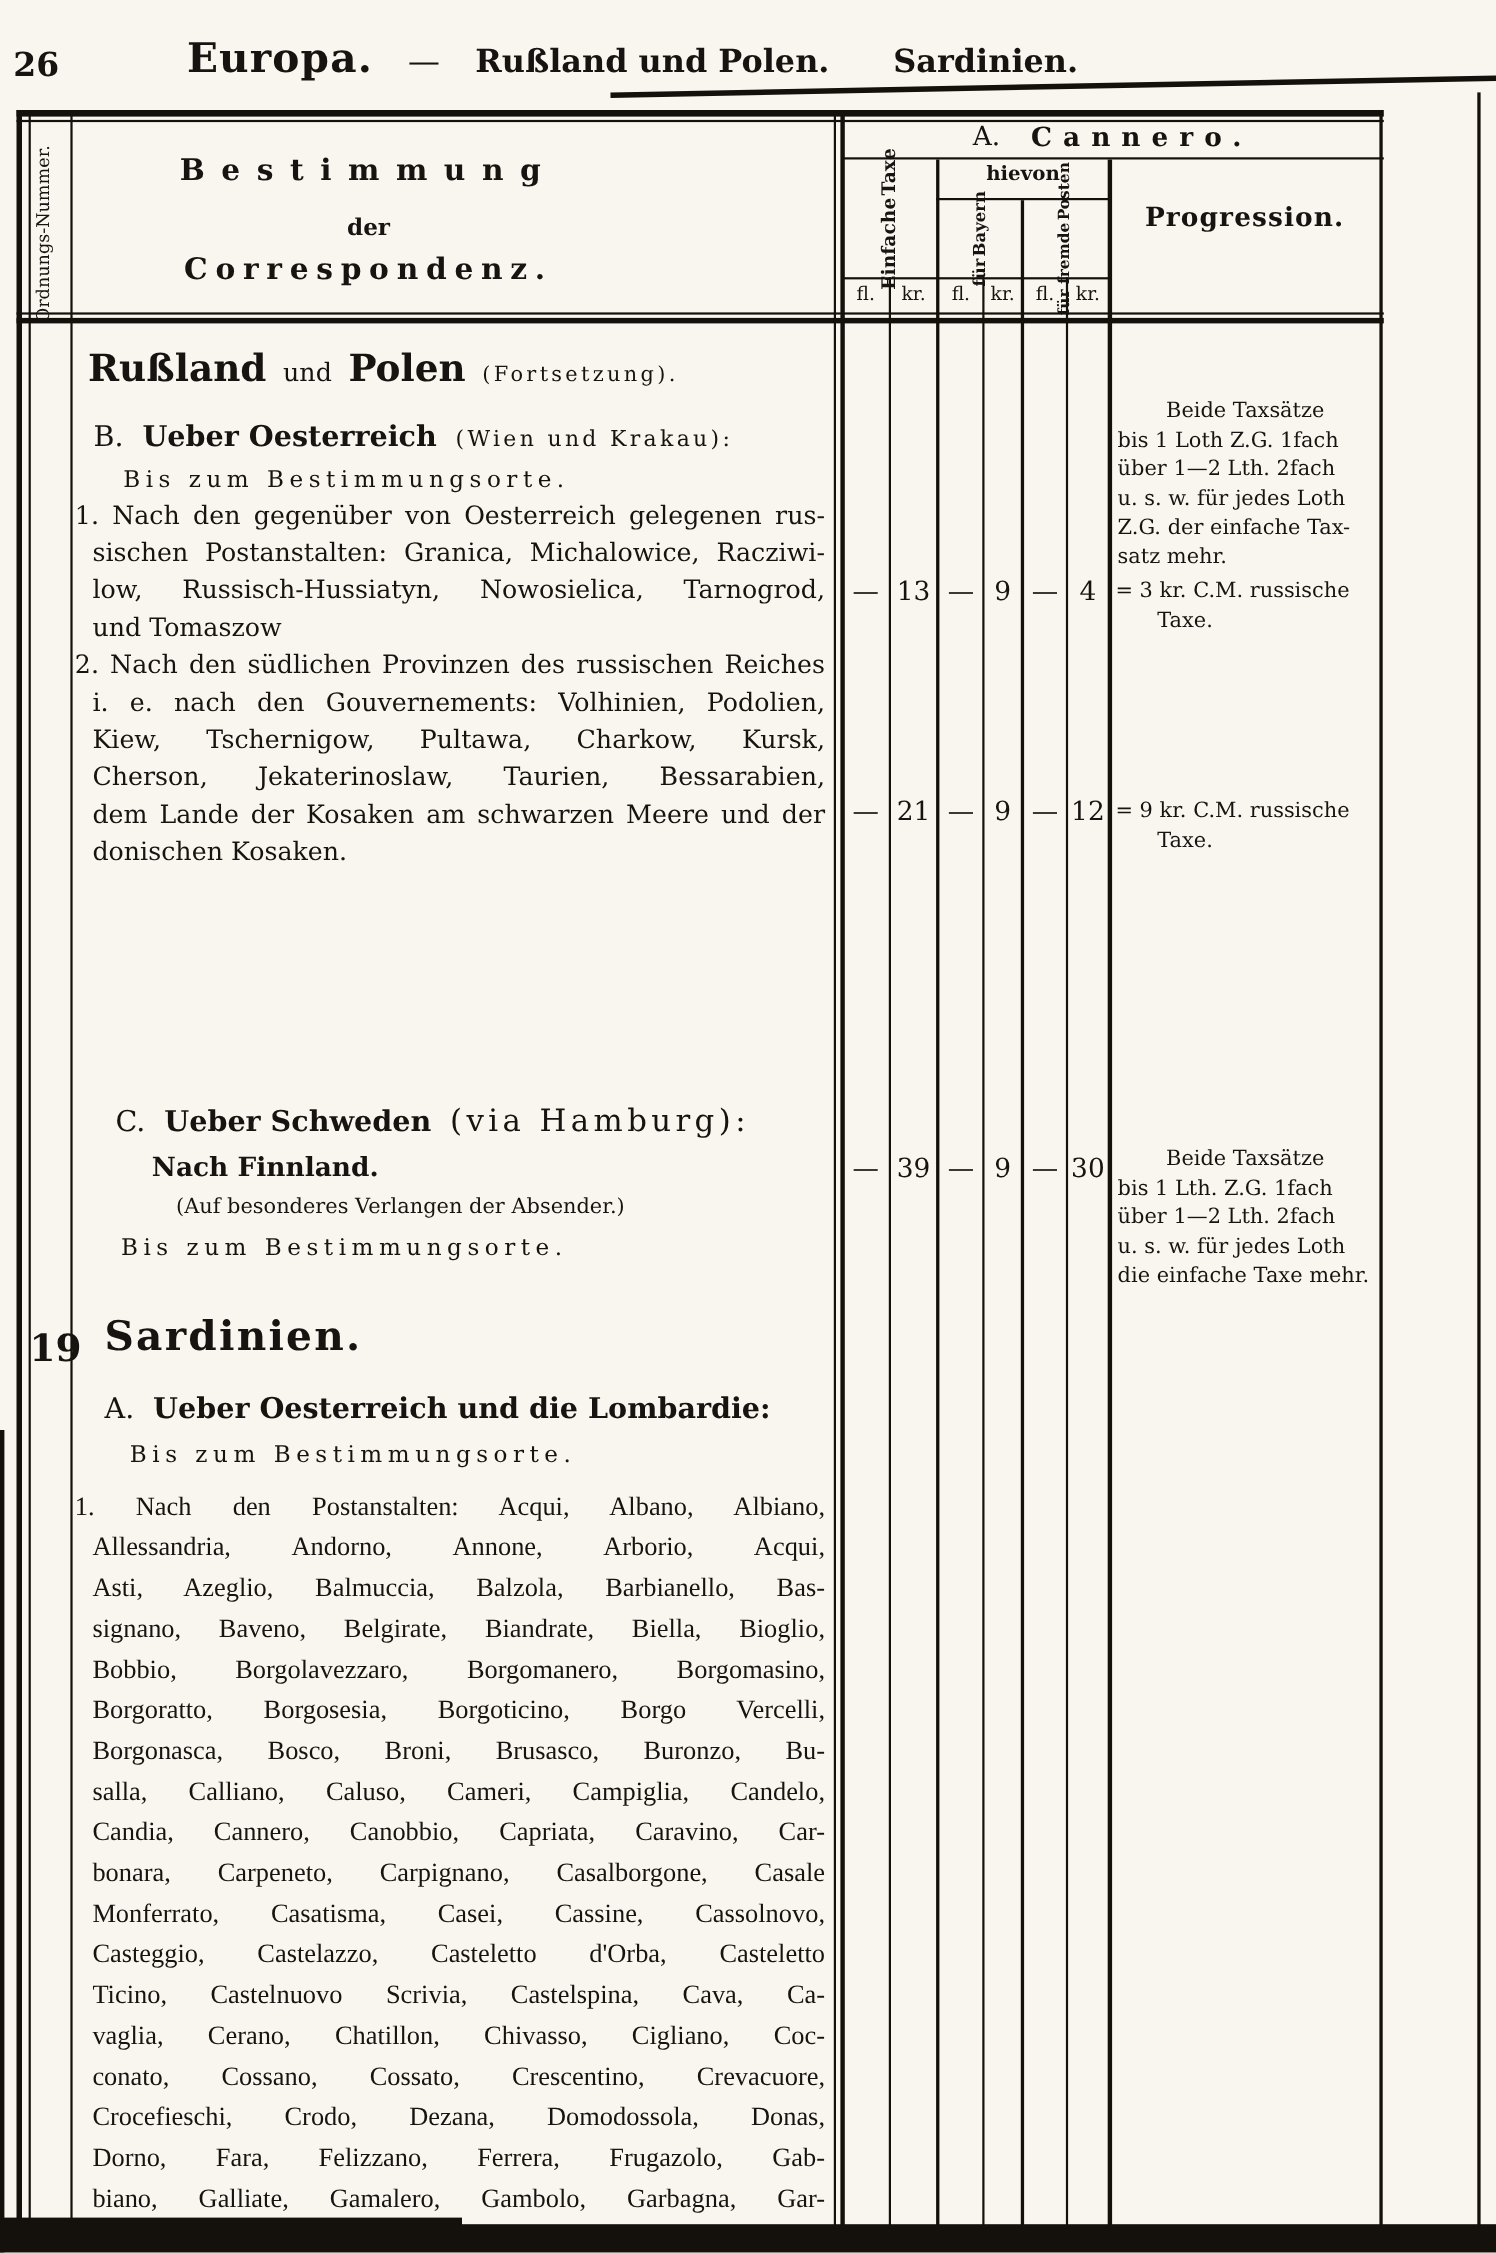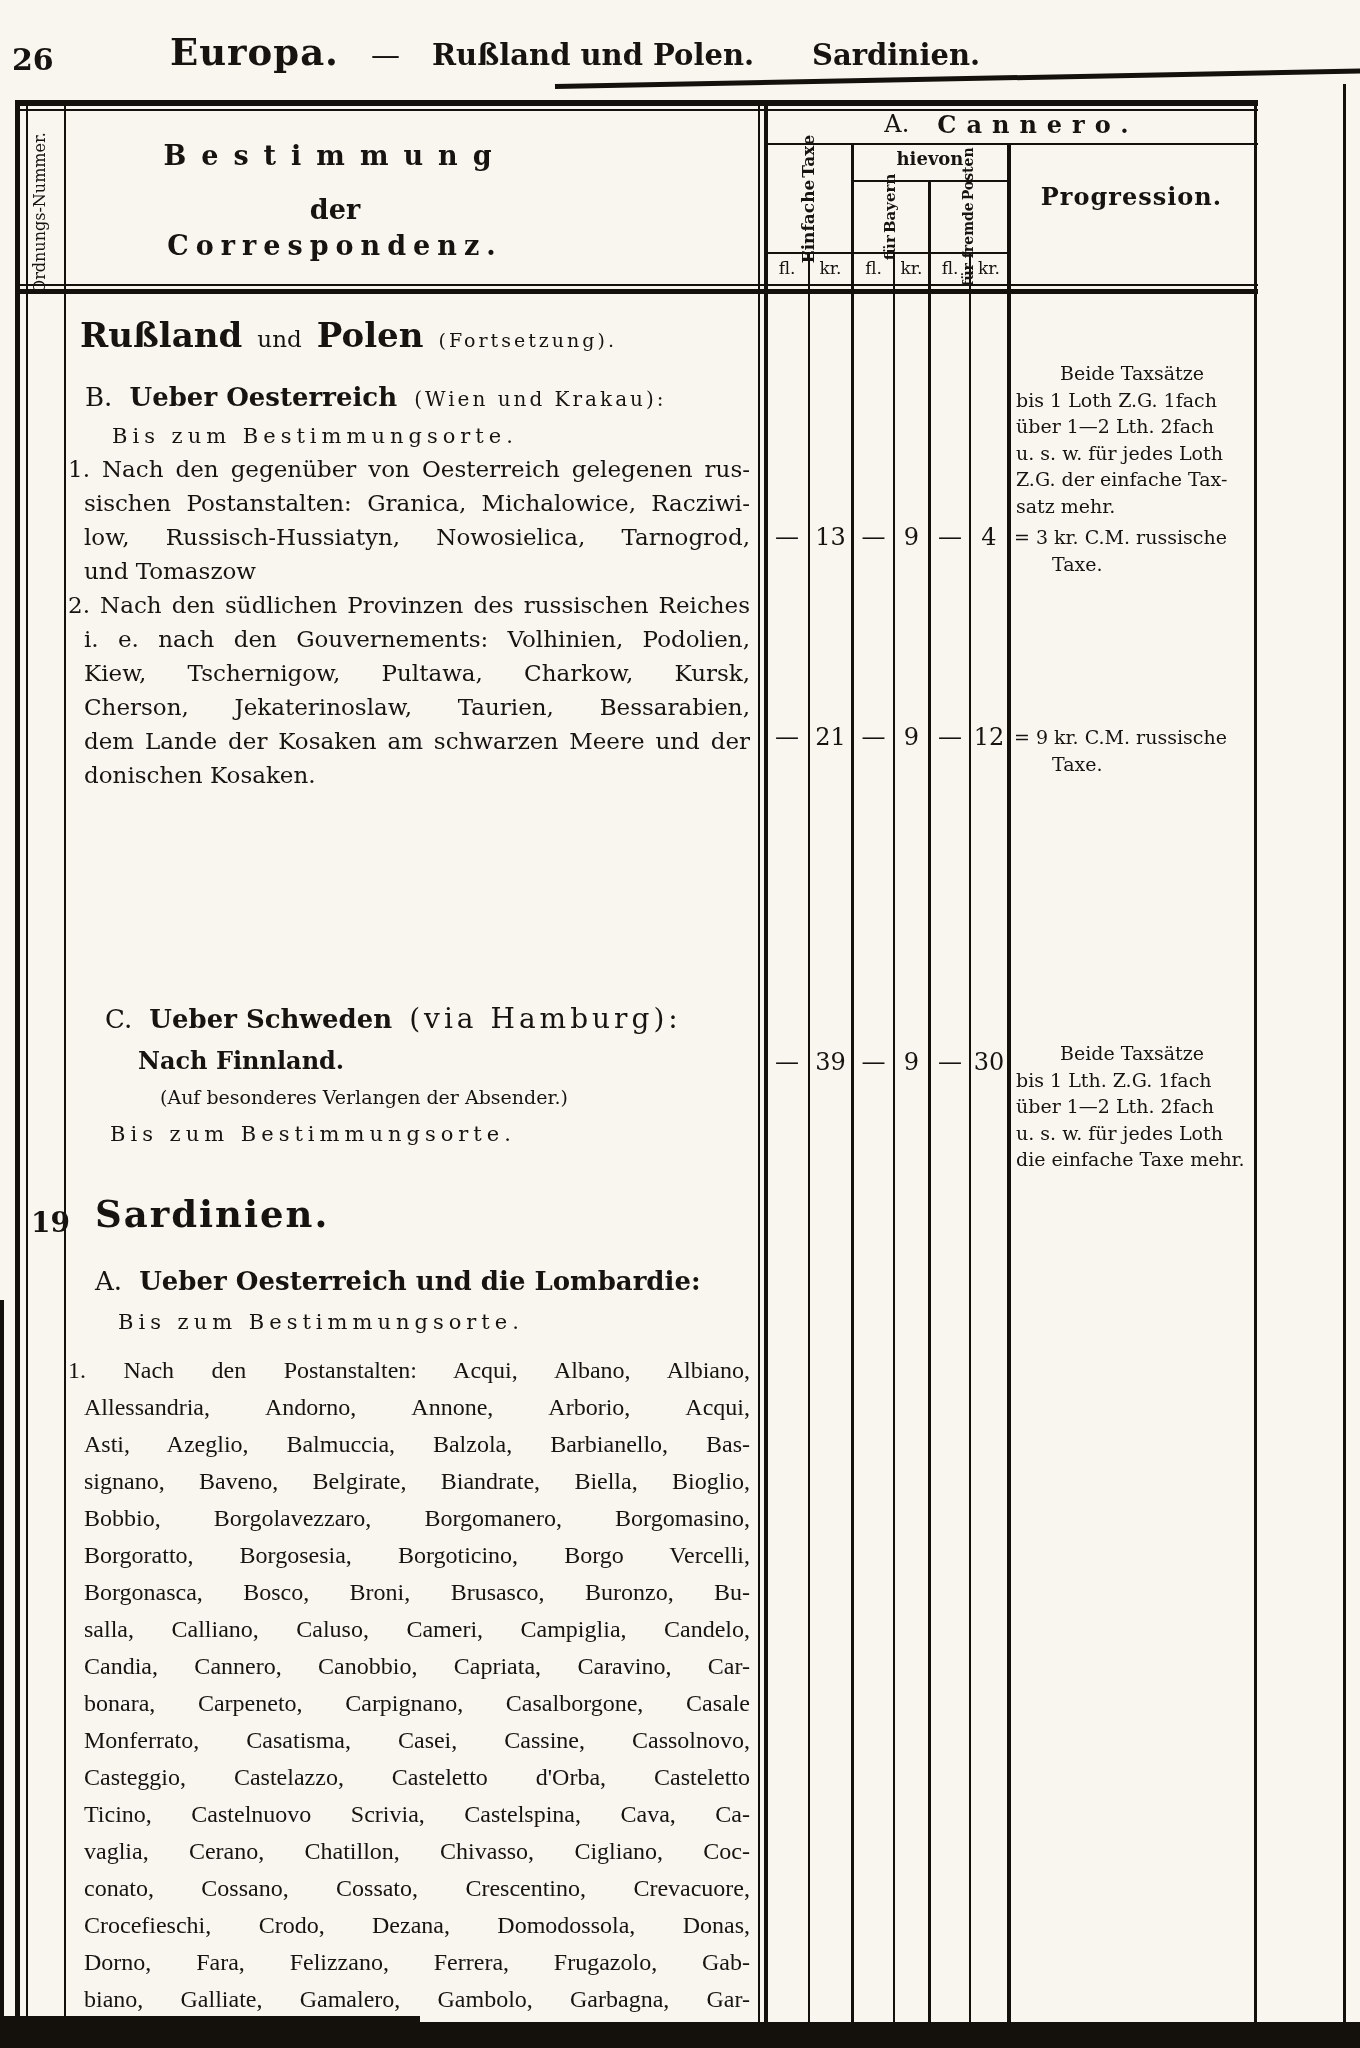--- a/index.html
+++ b/index.html
@@ -56,21 +56,21 @@
   <div class="rule" style="left:1007px;top:145px;width:4px;height:1879px;"></div>
   <div class="rule" style="left:1254px;top:100px;width:3px;height:1924px;"></div>
 
   <div class="abs rot" style="left:14px;top:112px;width:50px;height:200px;">
     <div>
         <div class="rl" style="font-size:16px;">Ordnungs-Nummer.</div>
       </div>
   </div>
 
   <div class="abs ctr" style="left:70px;top:140px;width:530px;font-size:27px;font-weight:bold;letter-spacing:15px;">Bestimmung</div>
-  <div class="abs ctr" style="left:70px;top:194px;width:530px;font-size:27px;font-weight:bold;">der</div>
+  <div class="abs ctr" style="left:70px;top:194px;width:530px;font-size:21px;font-weight:bold;">der</div>
   <div class="abs ctr" style="left:70px;top:230px;width:530px;font-size:27px;font-weight:bold;letter-spacing:7px;">Correspondenz.</div>
 
   <div class="abs" style="left:765px;top:106px;width:493px;height:36px;display:flex;align-items:center;justify-content:center;gap:28px;">
     <span style="font-size:24px;">A.</span>
     <span style="font-size:24px;font-weight:bold;letter-spacing:10px;">Cannero.</span>
   </div>
 
   <div class="abs rot" style="left:766px;top:147px;width:84px;height:104px;">
     <div>
       <div class="rl" style="font-size:17px;font-weight:bold;">Einfache</div>
@@ -183,21 +183,21 @@
   </div>
 
   <div class="abs note" style="left:1016px;top:1040px;width:232px;">
     <div class="ctr">Beide Taxsätze</div>
     <div>bis 1 Lth. Z.G. 1fach</div>
     <div>über 1—2 Lth. 2fach</div>
     <div>u. s. w. für jedes Loth</div>
     <div>die einfache Taxe mehr.</div>
   </div>
 
-  <div class="abs ctr" style="left:15px;top:1206px;width:71px;font-size:28px;font-weight:bold;">19</div>
+  <div class="abs ctr" style="left:15px;top:1206px;width:71px;font-size:34px;font-weight:bold;">19</div>
   <div class="abs" style="left:95px;top:1192px;font-size:37px;font-weight:bold;letter-spacing:2px;">Sardinien.</div>
 
   <div class="abs" style="left:95px;top:1266px;white-space:nowrap;">
     <span style="font-size:26px;">A.</span>
     <span style="font-size:26px;font-weight:bold;margin-left:12px;">Ueber Oesterreich und die Lombardie:</span>
   </div>
   <div class="abs" style="left:118px;top:1310px;font-size:21px;letter-spacing:5px;">Bis zum Bestimmungsorte.</div>
 
   <div class="abs list ant" style="left:68px;top:1352px;width:682px;">
     <div class="first jl">1. Nach den Postanstalten: Acqui, Albano, Albiano,</div>

